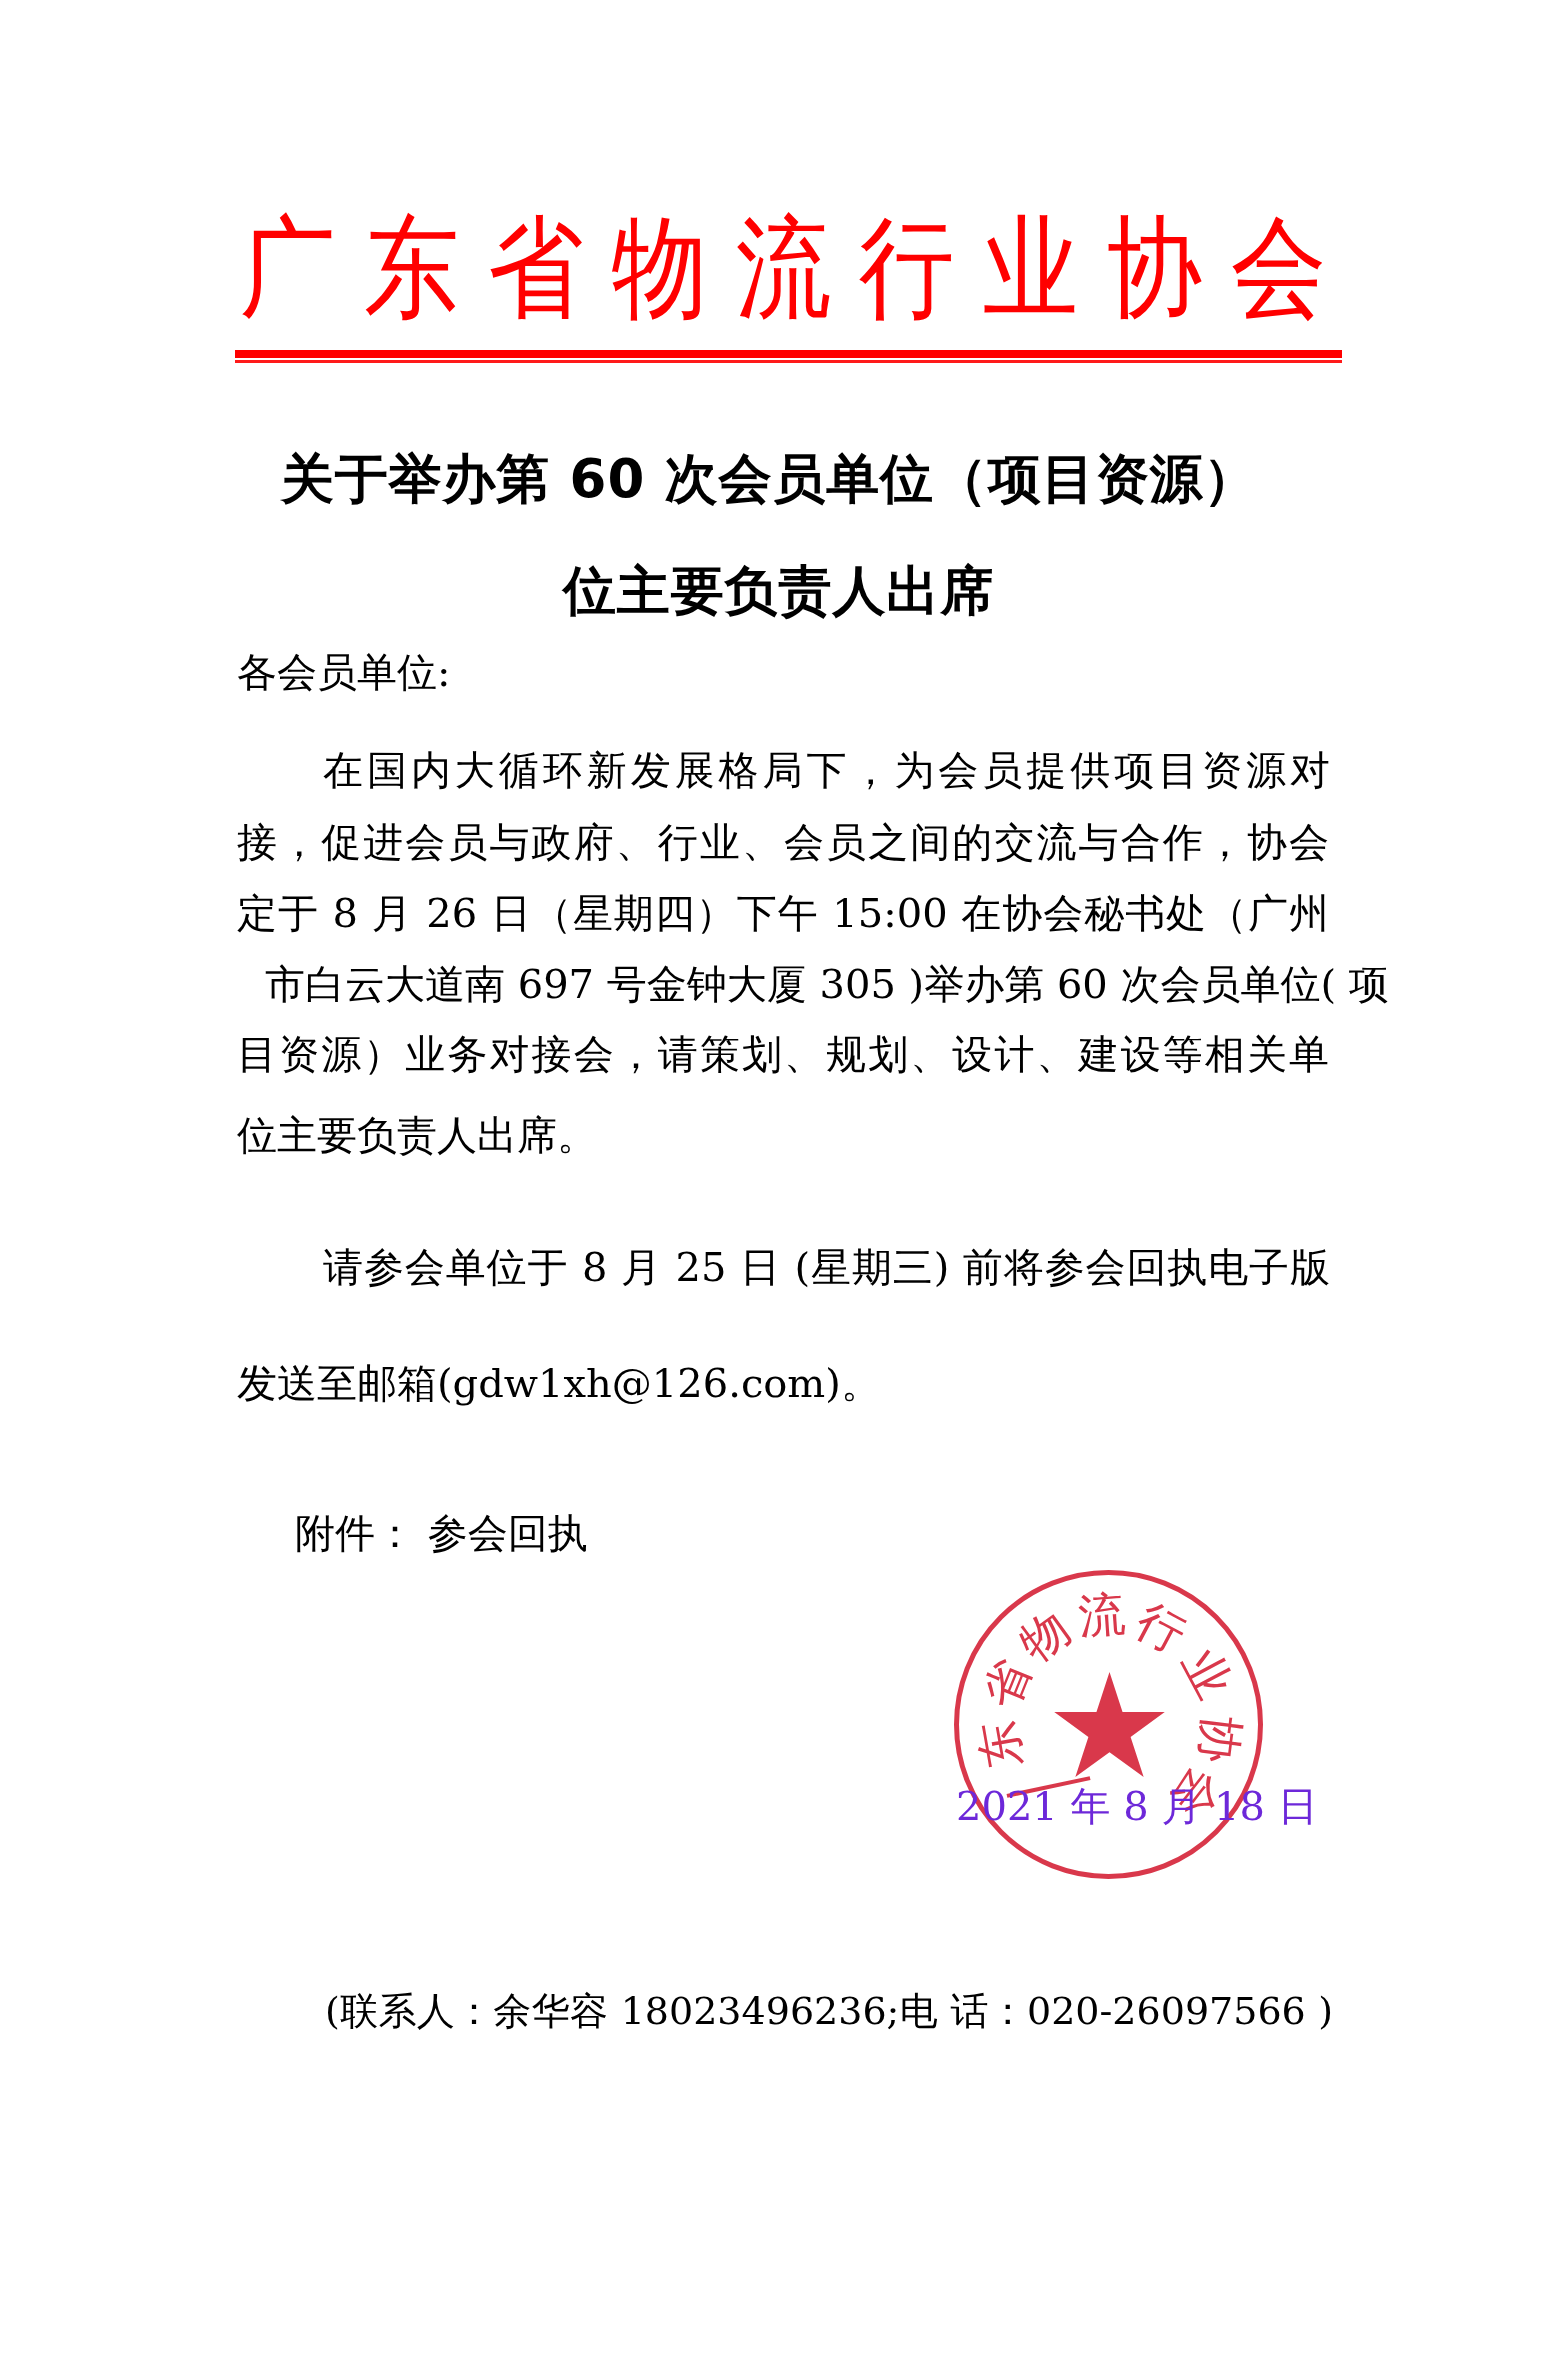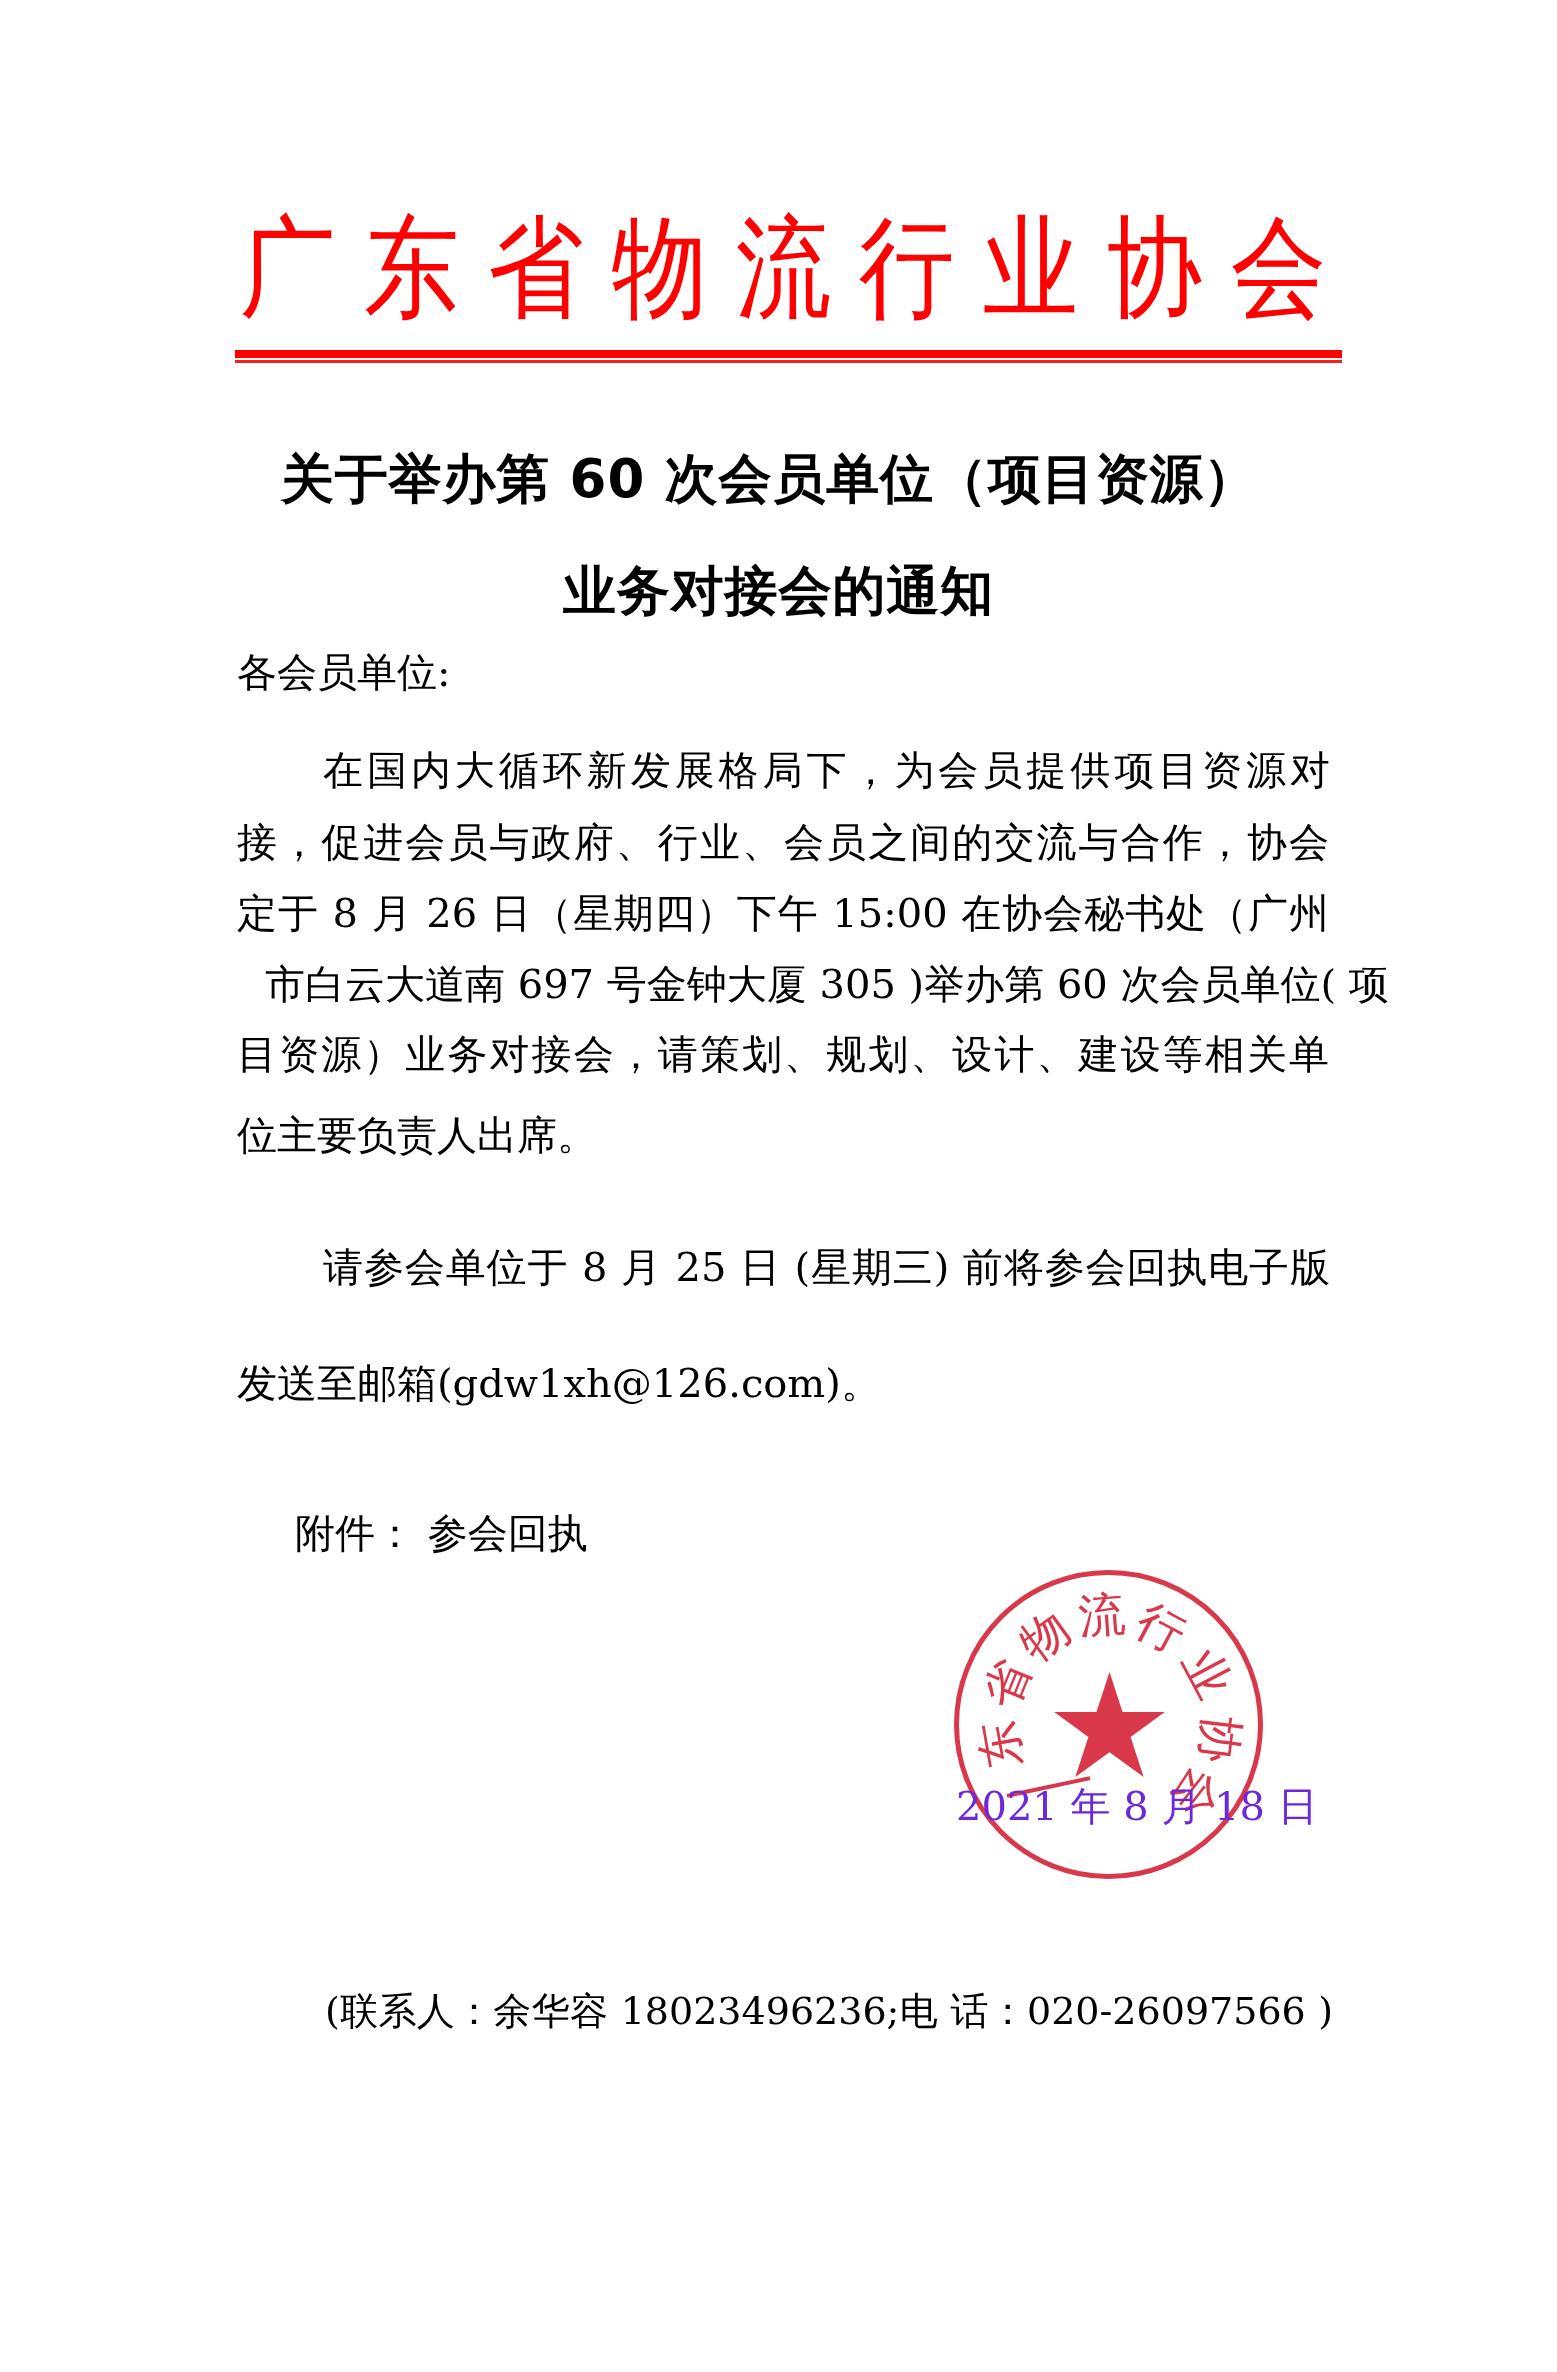--- a/index.html
+++ b/index.html
@@ -66,21 +66,21 @@
     <span>流</span>
     <span>行</span>
     <span>业</span>
     <span>协</span>
     <span>会</span>
   </div>
   <div class="rule-thick"></div>
   <div class="rule-thin"></div>
 
   <div class="title-line title-1">关于举办第 60 次会员单位（项目资源）</div>
-  <div class="title-line title-2">业务对接会的通知</div>
+  <div class="title-line title-2">位主要负责人出席</div>
 
   <div class="body-line" style="top:644px;">各会员单位:</div>
 
   <div class="body-line indent justify" style="top:742px;">在国内大循环新发展格局下，为会员提供项目资源对</div>
   <div class="body-line justify" style="top:814px;">接，促进会员与政府、行业、会员之间的交流与合作，协会</div>
   <div class="body-line justify" style="top:885px;">定于 8 月 26 日（星期四）下午 15:00 在协会秘书处（广州</div>
   <div class="body-line justify" style="top:956px;margin-left:28px;">市白云大道南 697 号金钟大厦 305 )举办第 60 次会员单位( 项</div>
   <div class="body-line justify" style="top:1026px;">目资源）业务对接会，请策划、规划、设计、建设等相关单</div>
   <div class="body-line" style="top:1107px;">位主要负责人出席。</div>
 

